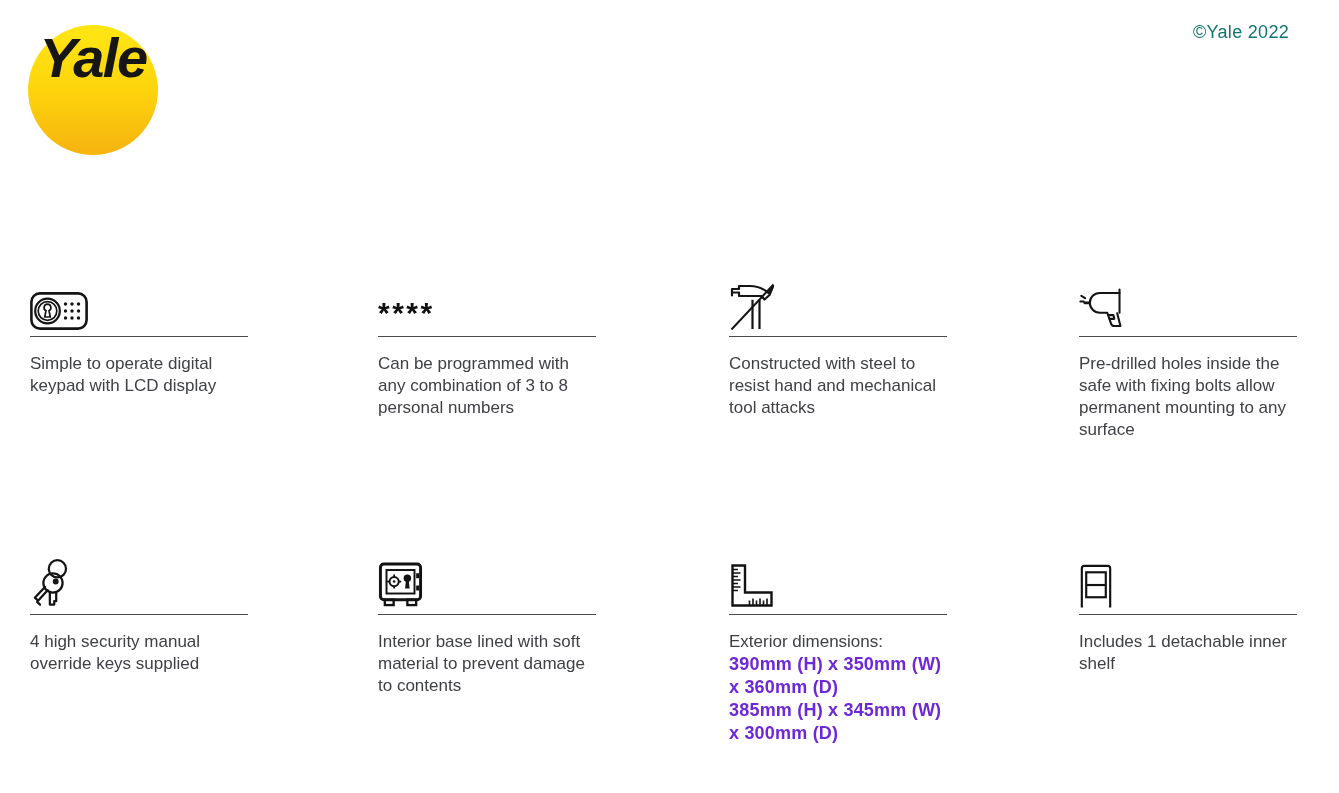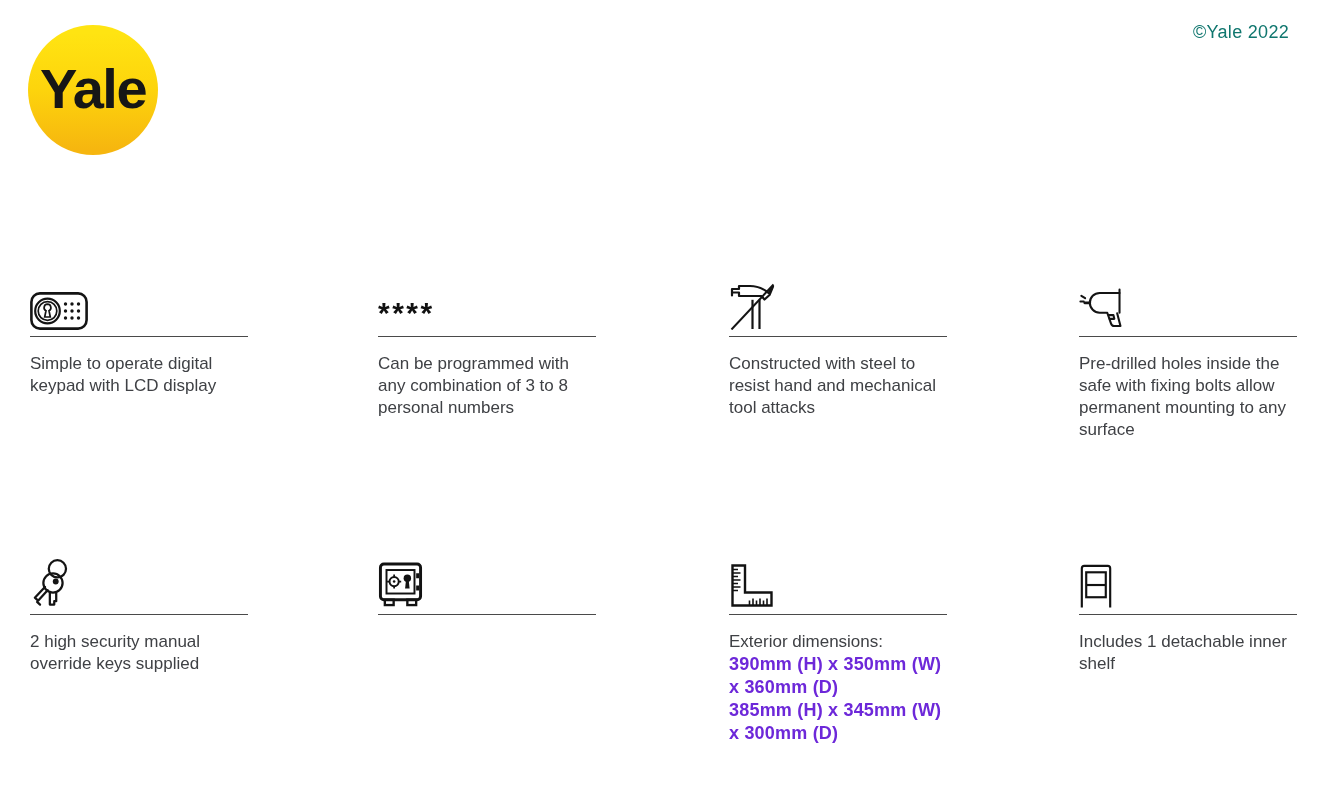--- a/index.html
+++ b/index.html
@@ -6,21 +6,21 @@
   html,body { background:#ffffff; font-family:"Liberation Sans", sans-serif; }
   .page {
     position:relative; width:1339px; height:793px; background:#ffffff;
     overflow:hidden;
   }
   
   .logo {
     position:absolute; left:28px; top:25px; width:130px; height:130px;
     border-radius:50%;
     background:linear-gradient(180deg, #ffe412 6%, #fdd40c 50%, #f6b60f 96%);
-    display:flex; align-items:center; justify-content:center;
+    display:flex; justify-content:center;font-style:italic;
   }
   .logo-text {
     font-size:56px; font-weight:700; color:#161616; letter-spacing:-1.5px;
     padding-bottom:4px;
   }
   
   .copyright {
     position:absolute; top:22px; right:50px;
     font-size:18px; color:#0f766e; letter-spacing:0.3px;
   }
@@ -126,41 +126,42 @@
       <svg width="44" height="50" viewBox="0 0 44 51" fill="none" stroke="#141414" stroke-width="2.3" stroke-linejoin="round" stroke-linecap="round">
         <circle cx="27.5" cy="11" r="8.8"></circle>
         <circle cx="23" cy="25.5" r="9.8"></circle>
         <circle cx="25.8" cy="24" r="3" fill="#141414" stroke="none"></circle>
         <path d="M19.8 34.5 L19.8 47.5 L24.3 47.5 L24.3 44 L26.3 44 L26.3 34.8"></path>
         <path d="M14.8 29.5 L4.5 40.5 L7.8 43.5 L17.5 32.8"></path>
         <path d="M6.8 44.8 L9.8 47.6"></path>
       </svg>
     </div>
     <div class="rule"></div>
-    <p class="txt">2 high security manual override keys supplied</p>
+    <p class="txt">4 high security manual override keys supplied</p>
   </div>
 
   <div class="feature c2 r2">
     <div class="icon-box">
       <svg width="45" height="46" viewBox="0 0 45 47" fill="none" stroke="#121212">
         <rect x="2" y="2" width="41" height="36.5" rx="3.5" stroke-width="3"></rect>
         <rect x="8.2" y="8.2" width="28.6" height="24" stroke-width="2"></rect>
         <circle cx="16" cy="20" r="4.7" stroke-width="2"></circle>
         <circle cx="16" cy="20" r="1.3" fill="#121212" stroke="none"></circle>
         <path d="M16 12.8 V15 M16 25 V27.2 M8.8 20 H11 M21 20 H23.2" stroke-width="1.8"></path>
         <g fill="#121212" stroke="none">
           <circle cx="29.5" cy="16.5" r="3.8"></circle>
           <path d="M28 19.5 L27.2 27 L31.8 27 L31 19.5 Z"></path>
         </g>
         <path d="M40 11.5 V16.5 M40 24 V29" stroke-width="3"></path>
         <rect x="6.5" y="38.5" width="9" height="5.5" stroke-width="2.4"></rect>
         <rect x="29.5" y="38.5" width="9" height="5.5" stroke-width="2.4"></rect>
       </svg>
     </div>
     <div class="rule"></div>
+    <p class="txt">Interior base lined with soft material to prevent damage to contents</p>
   </div>
 
   <div class="feature c3 r2">
     <div class="icon-box">
       <svg width="45" height="45" viewBox="0 0 45 45" fill="none" stroke="#121212" stroke-width="2.4">
         <path d="M3.5 2.5 H16 V29.5 H42.5 V42.5 H3.5 Z"></path>
         <path stroke-width="1.6" d="M3.5 6.5 H9 M3.5 10 H11.5 M3.5 13.5 H9 M3.5 17 H11.5 M3.5 20.5 H9 M3.5 24 H11.5 M3.5 27.5 H9"></path>
         <path stroke-width="1.6" d="M20.5 42.5 V37.5 M24 42.5 V35.5 M27.5 42.5 V37.5 M31 42.5 V35.5 M34.5 42.5 V37.5 M38 42.5 V35.5"></path>
       </svg>
     </div>

